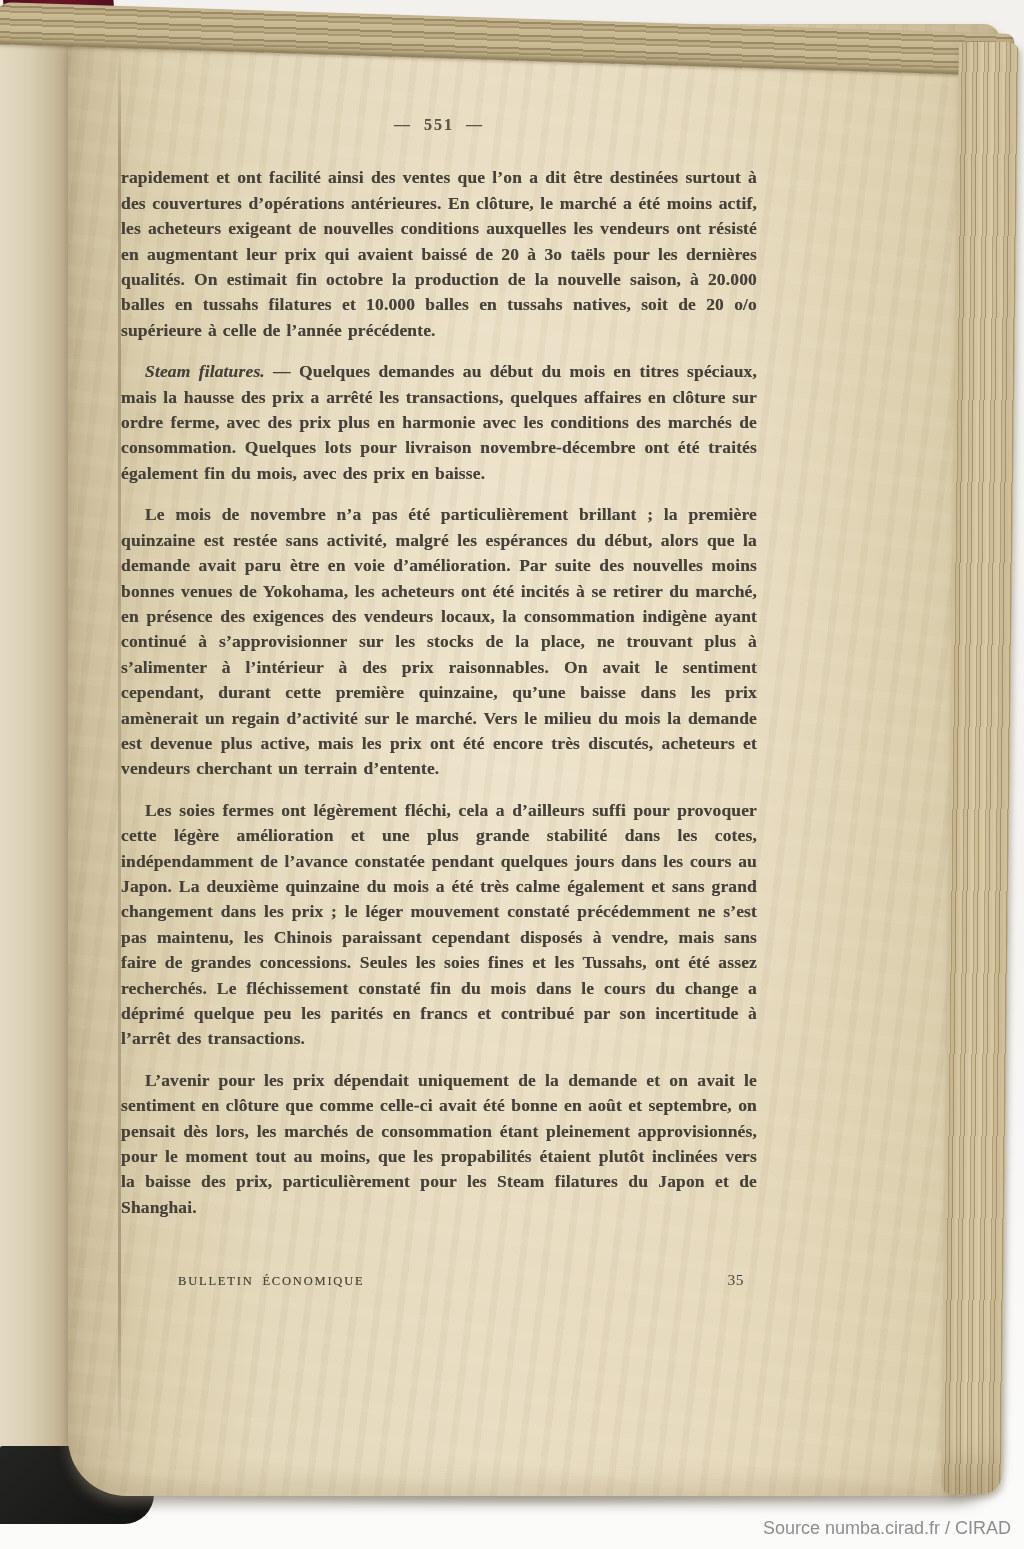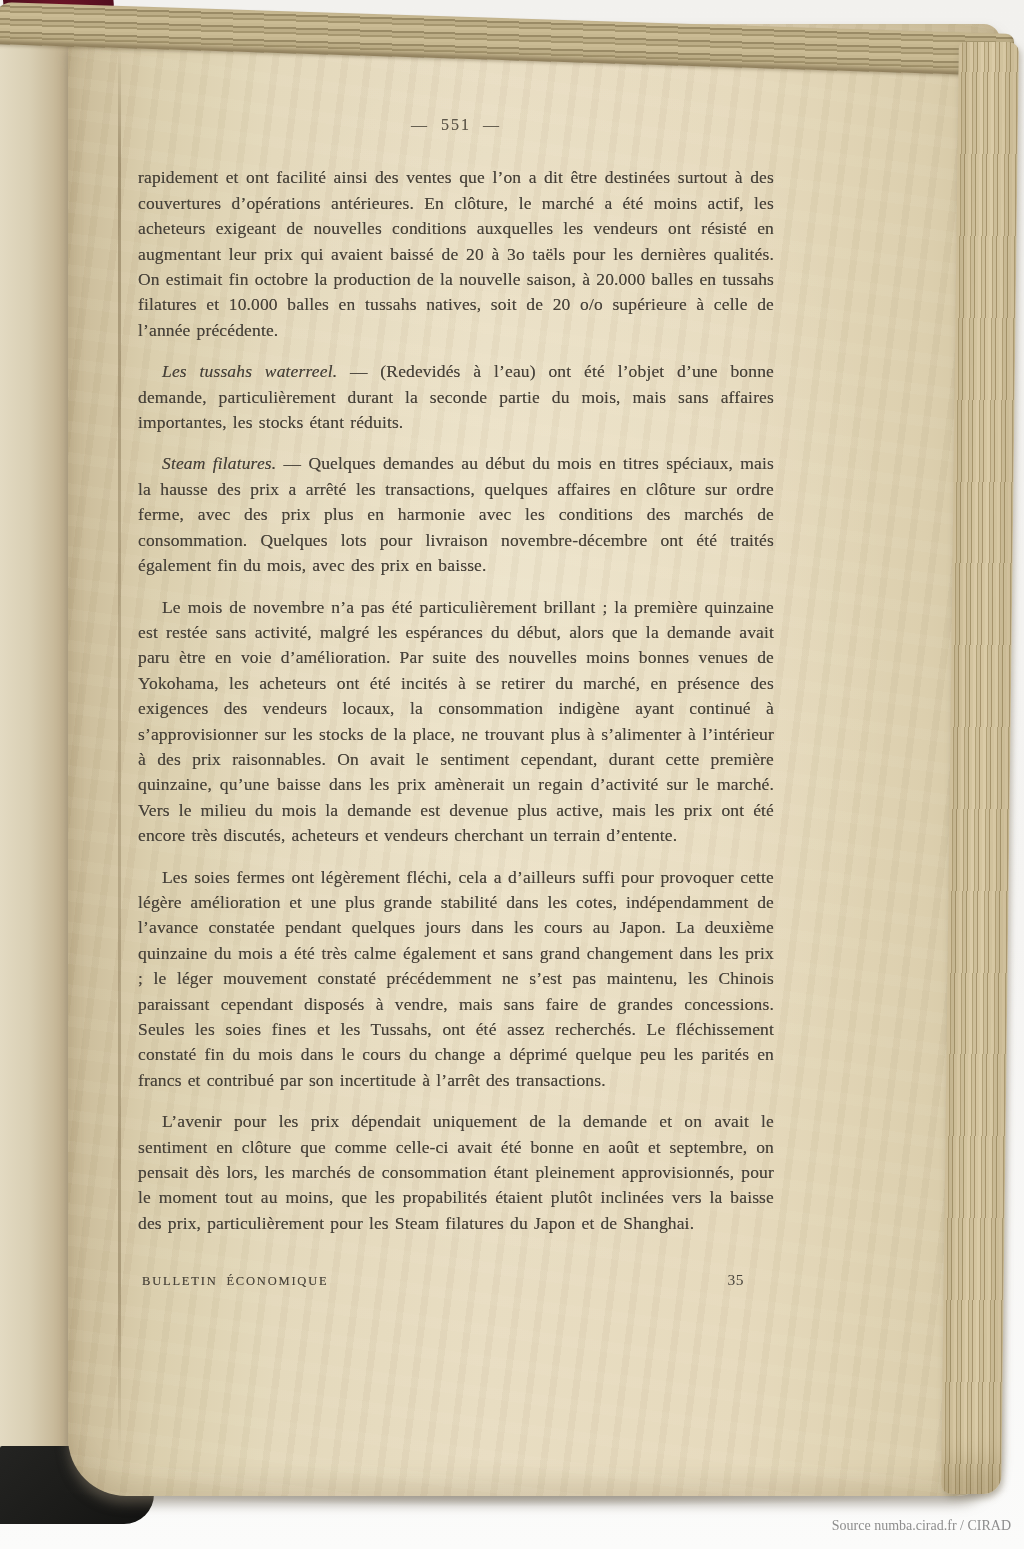--- a/index.html
+++ b/index.html
@@ -55,47 +55,49 @@
     background:repeating-linear-gradient(90deg,#dccda9 0 3px,#b3a27a 3px 4px,#cfc09b 4px 7px,#a7966e 7px 8px,#d5c6a1 8px 11px);
     border-radius:6px 10px 18px 10px;
     box-shadow:inset 0 -30px 30px rgba(120,98,58,.3), 2px 4px 6px rgba(140,130,108,.5);
   }
   .bottom-shadow{
     position:absolute;left:64px;top:1490px;width:944px;height:16px;
     background:radial-gradient(ellipse at 50% 0%, rgba(110,102,84,.5) 0%, rgba(0,0,0,0) 72%);
   }
   
   .text-col{
-    position:absolute;left:122px;top:112px;width:668px;
+    position:absolute;left:105px;top:112px;width:668px;
     color:#46413a;font-size:17.5px;line-height:25.4px;
     text-align:justify;word-spacing:1.5px;letter-spacing:.15px;
     text-shadow:0 0 .5px rgba(70,60,44,.55);
+    font-weight:bold;
   }
   .page-number-head{
     text-align:center;font-size:16px;color:#5d574b;letter-spacing:2px;
     margin:0 0 28px 0;word-spacing:6px;
   }
   .text-col p{margin:16px;text-indent:24px;}
   .text-col p.no-indent{text-indent:0;}
   .text-col p.gap-before{margin-top:13px;}
   .lead{font-style:italic;}
   .footer-row{
     position:absolute;left:122px;top:1232px;width:668px;
     display:flex;justify-content:space-between;align-items:baseline;
     color:#4a453d;
   }
   .journal-title{
     padding-left:20px;font-size:12.5px;letter-spacing:1.8px;word-spacing:4px;
     text-shadow:0 0 .5px rgba(70,60,44,.5);
+    margin-left:36px;
   }
   .folio-number{padding-right:46px;font-size:15.5px;letter-spacing:.5px;margin-top:39px;}
   
   .watermark{
     position:absolute;right:13px;top:1518px;
-    font-family:Liberation Serif, serif;font-size:14px;color:#8d8d8d;
+    font-family:Liberation Sans, sans-serif;font-size:18px;color:#8d8d8d;
   }
 </style>
 </head>
 <body>
 
 <div class="scan">
 
   <div class="gutter"></div>
   <div class="spine-cap"></div>
   <div class="cradle"></div>
@@ -104,21 +106,20 @@
   <div class="page"></div>
   <div class="gutter-crease"></div>
   <div class="top-edges"></div>
   <div class="right-edges"></div>
 
   <div class="text-col">
     <div class="page-number-head">— 551 —</div>
 
     <p class="no-indent"><span>rapidement et ont facilité ainsi des ventes que l’on a dit être destinées surtout à des couvertures d’opérations antérieures. En clôture, le marché a été moins actif, les acheteurs exigeant de nouvelles conditions auxquelles les vendeurs ont résisté en augmentant leur prix qui avaient baissé de 20 à 3o taëls pour les dernières qualités. On estimait fin octobre la production de la nouvelle saison, à 20.000 balles en tussahs filatures et 10.000 balles en tussahs natives, soit de 20 o/o supérieure à celle de l’année précédente.</span></p>
 
-    <p class="gap-before"><span class="lead">Les tussahs waterreel.</span><span> — (Redevidés à l’eau) ont été l’objet d’une bonne demande, particulièrement durant la seconde partie du mois, mais sans affaires importantes, les stocks étant réduits.</span></p>
 
     <p class="gap-before"><span class="lead">Steam filatures.</span><span> — Quelques demandes au début du mois en titres spéciaux, mais la hausse des prix a arrêté les transactions, quelques affaires en clôture sur ordre ferme, avec des prix plus en harmonie avec les conditions des marchés de consommation. Quelques lots pour livraison novembre-décembre ont été traités également fin du mois, avec des prix en baisse.</span></p>
 
     <p><span>Le mois de novembre n’a pas été particulièrement brillant ; la première quinzaine est restée sans activité, malgré les espérances du début, alors que la demande avait paru ètre en voie d’amélioration. Par suite des nouvelles moins bonnes venues de Yokohama, les acheteurs ont été incités à se retirer du marché, en présence des exigences des vendeurs locaux, la consommation indigène ayant continué à s’approvisionner sur les stocks de la place, ne trouvant plus à s’alimenter à l’intérieur à des prix raisonnables. On avait le sentiment cependant, durant cette première quinzaine, qu’une baisse dans les prix amènerait un regain d’activité sur le marché. Vers le milieu du mois la demande est devenue plus active, mais les prix ont été encore très discutés, acheteurs et vendeurs cherchant un terrain d’entente.</span></p>
 
     <p><span>Les soies fermes ont légèrement fléchi, cela a d’ailleurs suffi pour provoquer cette légère amélioration et une plus grande stabilité dans les cotes, indépendamment de l’avance constatée pendant quelques jours dans les cours au Japon. La deuxième quinzaine du mois a été très calme également et sans grand changement dans les prix ; le léger mouvement constaté précédemment ne s’est pas maintenu, les Chinois paraissant cependant disposés à vendre, mais sans faire de grandes concessions. Seules les soies fines et les Tussahs, ont été assez recherchés. Le fléchissement constaté fin du mois dans le cours du change a déprimé quelque peu les parités en francs et contribué par son incertitude à l’arrêt des transactions.</span></p>
 
     <p><span>L’avenir pour les prix dépendait uniquement de la demande et on avait le sentiment en clôture que comme celle-ci avait été bonne en août et septembre, on pensait dès lors, les marchés de consommation étant pleinement approvisionnés, pour le moment tout au moins, que les propabilités étaient plutôt inclinées vers la baisse des prix, particulièrement pour les Steam filatures du Japon et de Shanghai.</span></p>
   </div>
 

